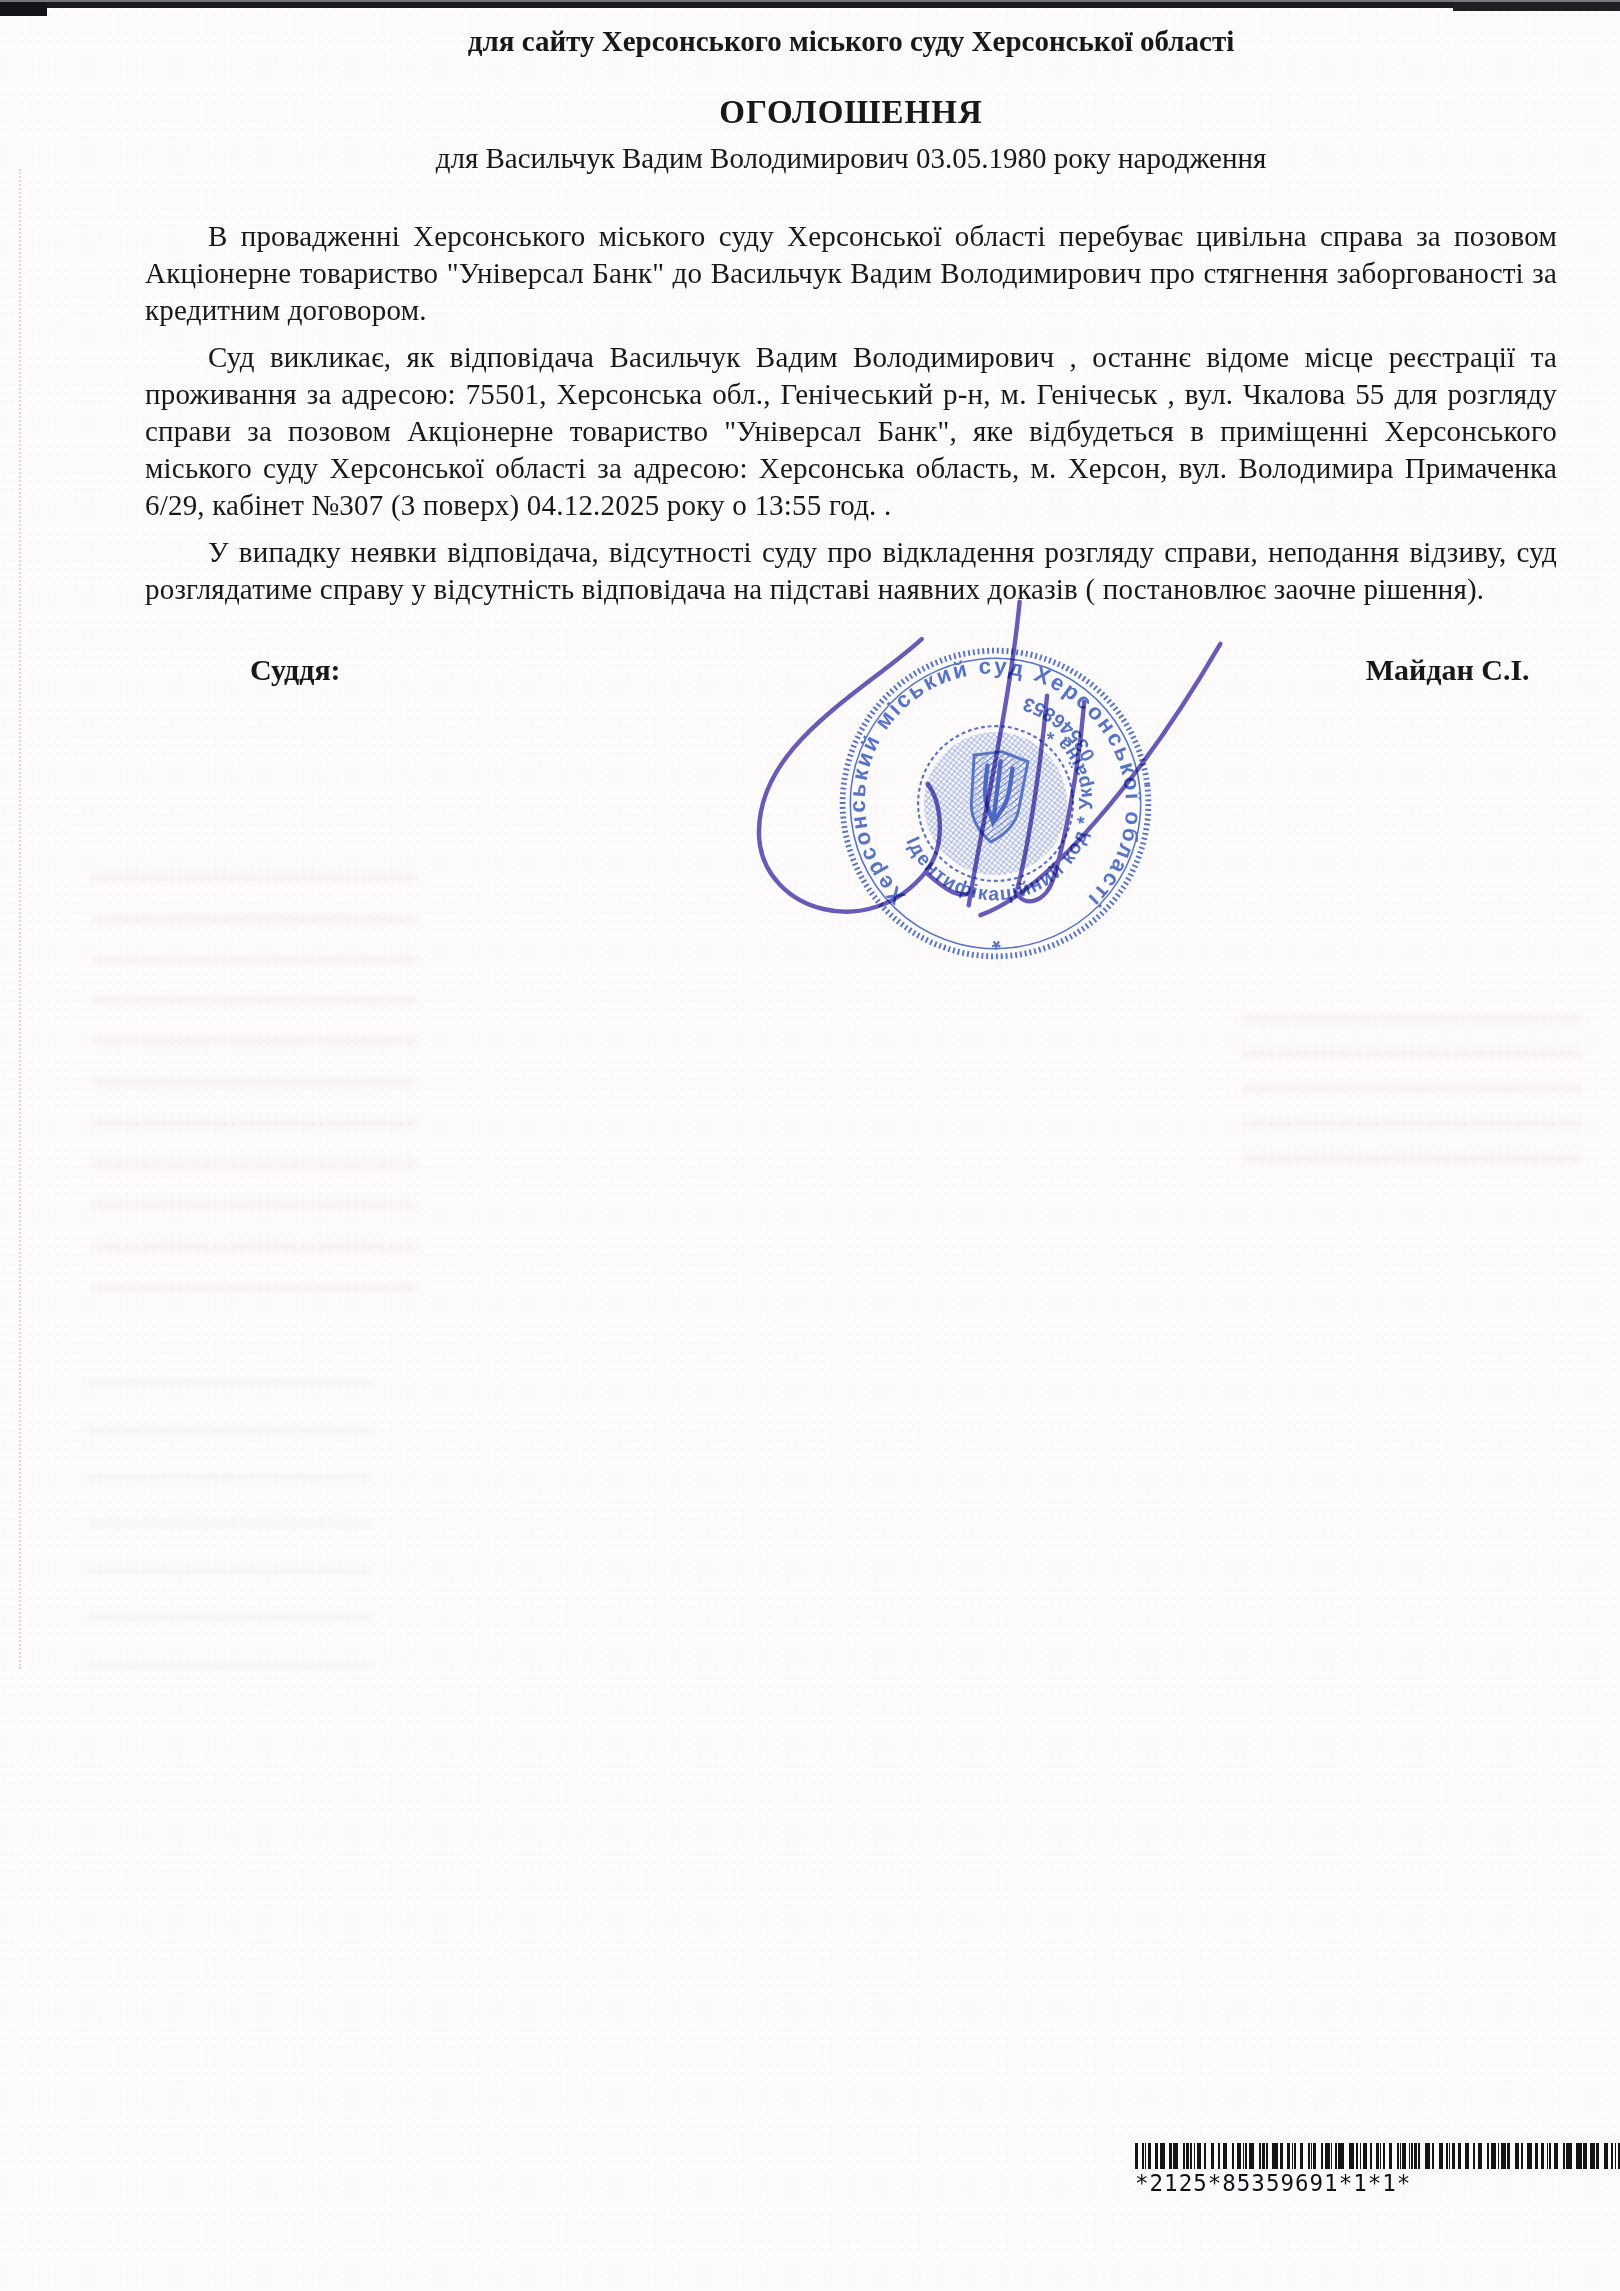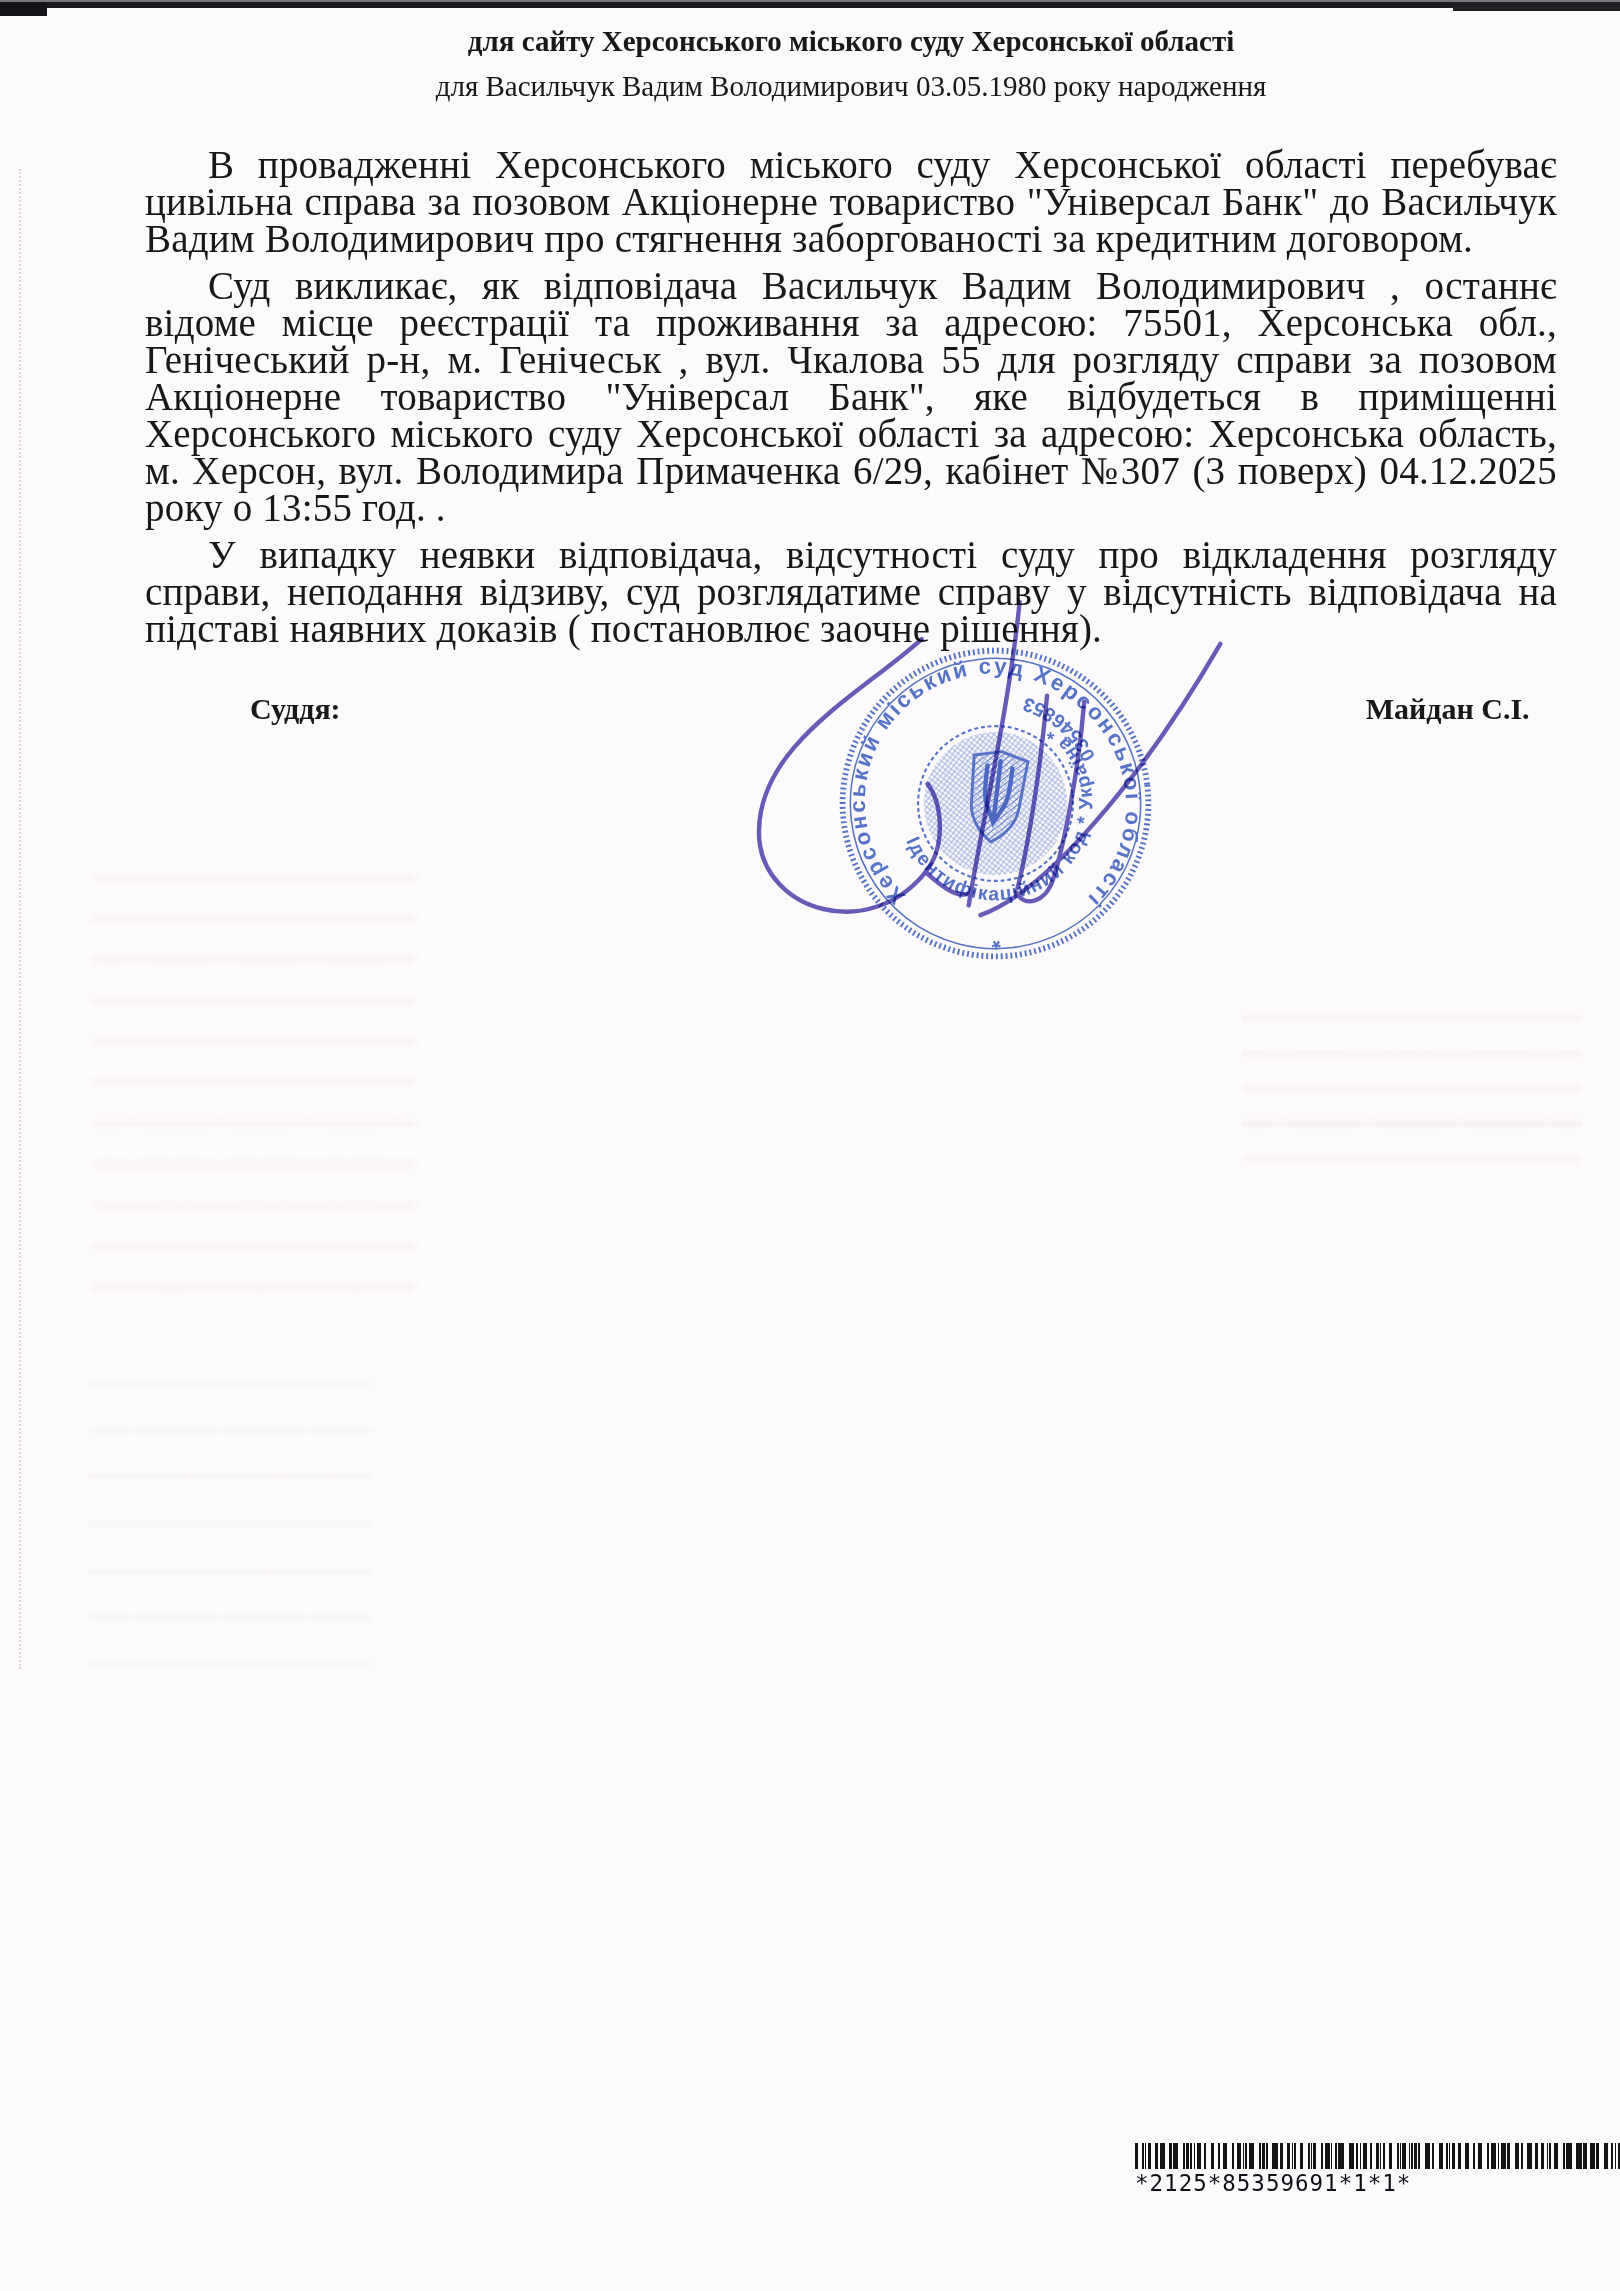--- a/index.html
+++ b/index.html
@@ -27,21 +27,21 @@
         background:repeating-linear-gradient(0deg, rgba(205,120,145,.06) 0 6.9px, transparent 6.9px 35px); }
   .g3 { left:88px;  top:1362px; width:284px; height:304px;
         background:repeating-linear-gradient(0deg, rgba(160,120,150,.04) 0 5.9px, transparent 5.9px 47px); }
 
   
   .doc { position:relative; padding:19.6px 63px 0 145px; }
   .site-line { text-align:center; font-weight:bold; font-size:29px; line-height:35px; margin-top:2px; }
   .page-title { text-align:center; font-weight:bold; font-size:33px; letter-spacing:1px; margin-top:35px; }
   .subtitle  { text-align:center; font-size:29px; margin-top:11.8px; }
   .body-text { margin-top:43px; }
-  .para { font-size:39px; line-height:37px; text-align:justify; text-indent:63px;
+  .para { font-size:29px; line-height:37px; text-align:justify; text-indent:63px;
           margin:0 0 9.8px 0; letter-spacing:0.2px; }
   .sign-row { display:flex; justify-content:space-between; margin-top:45px;
               padding-left:105px; padding-right:27.4px; font-weight:bold; font-size:30px; }
 
   
   .stamp { position:absolute; left:831px; top:637px; width:329px; height:329px;
            transform:rotate(-7deg); mix-blend-mode:multiply; opacity:.9; }
   .stamp text { font-family:"Liberation Sans", sans-serif; }
   .signature { position:absolute; left:704px; top:545px; width:549px; height:421px;
                mix-blend-mode:multiply; opacity:.92; }
@@ -66,20 +66,21 @@
   <div class="scan-top-edge"></div>
   <div class="scan-top-corner"></div>
   <div class="scan-top-right"></div>
   <div class="scan-left-line"></div>
   <div class="ghost g1"></div>
   <div class="ghost g2"></div>
   <div class="ghost g3"></div>
 
   <div class="doc">
     <div class="site-line">для сайту Херсонського міського суду Херсонської області</div>
+    <div class="page-title">ОГОЛОШЕННЯ</div>
     <div class="subtitle">для Васильчук Вадим Володимирович  03.05.1980 року народження</div>
 
     <div class="body-text">
       <p class="para">В провадженні Херсонського міського суду Херсонської області перебуває цивільна справа за позовом Акціонерне товариство "Універсал Банк" до Васильчук Вадим Володимирович  про стягнення заборгованості за кредитним договором.</p>
       <p class="para">Суд викликає, як відповідача Васильчук Вадим Володимирович , останнє відоме місце реєстрації та проживання за адресою: 75501, Херсонська обл., Генічеський р-н, м. Генічеськ , вул. Чкалова 55    для розгляду справи за позовом Акціонерне товариство "Універсал Банк", яке відбудеться в приміщенні Херсонського міського суду Херсонської області за адресою: Херсонська область, м. Херсон, вул. Володимира Примаченка 6/29, кабінет №307 (3 поверх) 04.12.2025 року о 13:55  год.  .</p>
       <p class="para">У випадку неявки відповідача, відсутності суду про відкладення розгляду справи, неподання відзиву, суд розглядатиме справу у відсутність відповідача на підставі наявних доказів ( постановлює заочне рішення).</p>
     </div>
 
     <div class="sign-row">
       <span>Суддя:</span>

